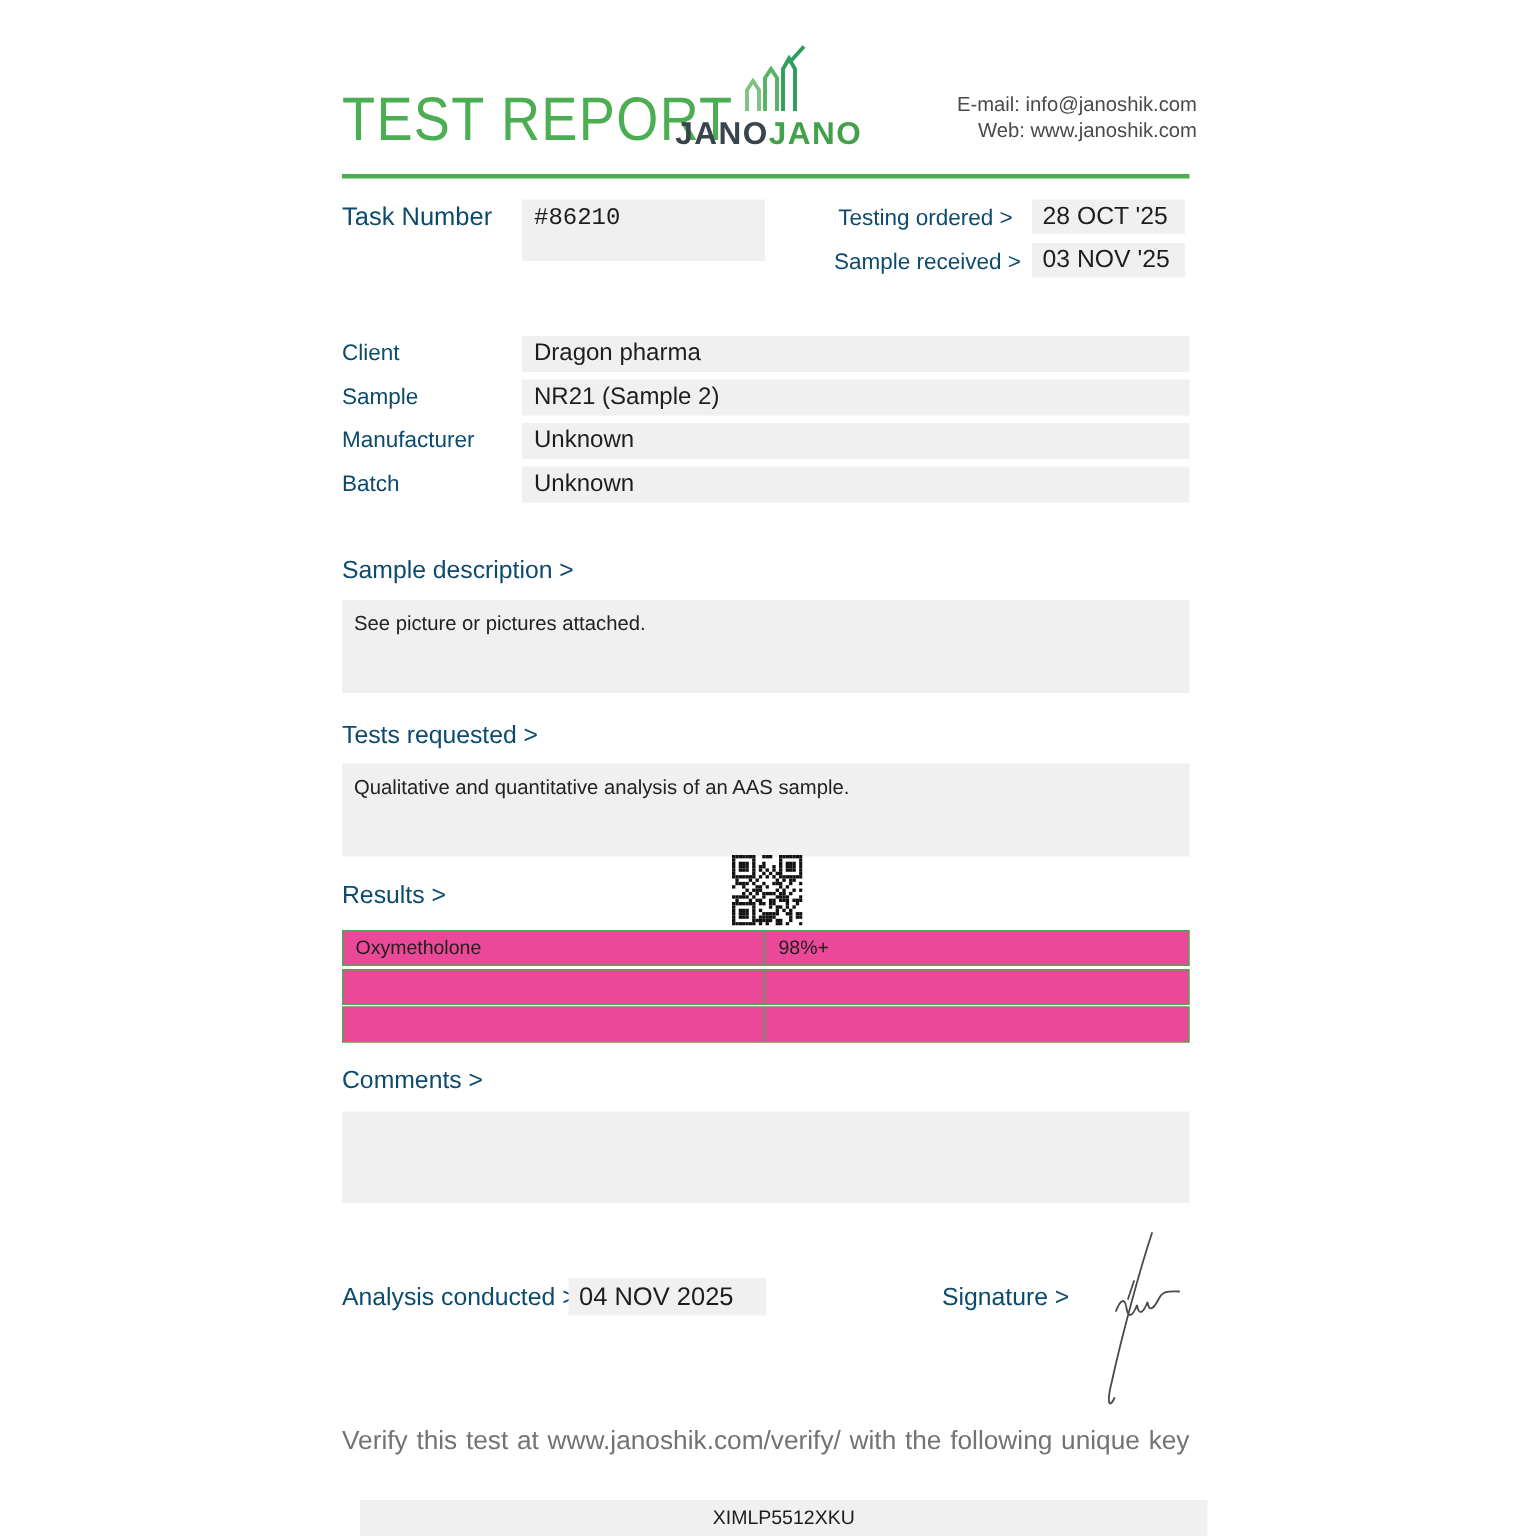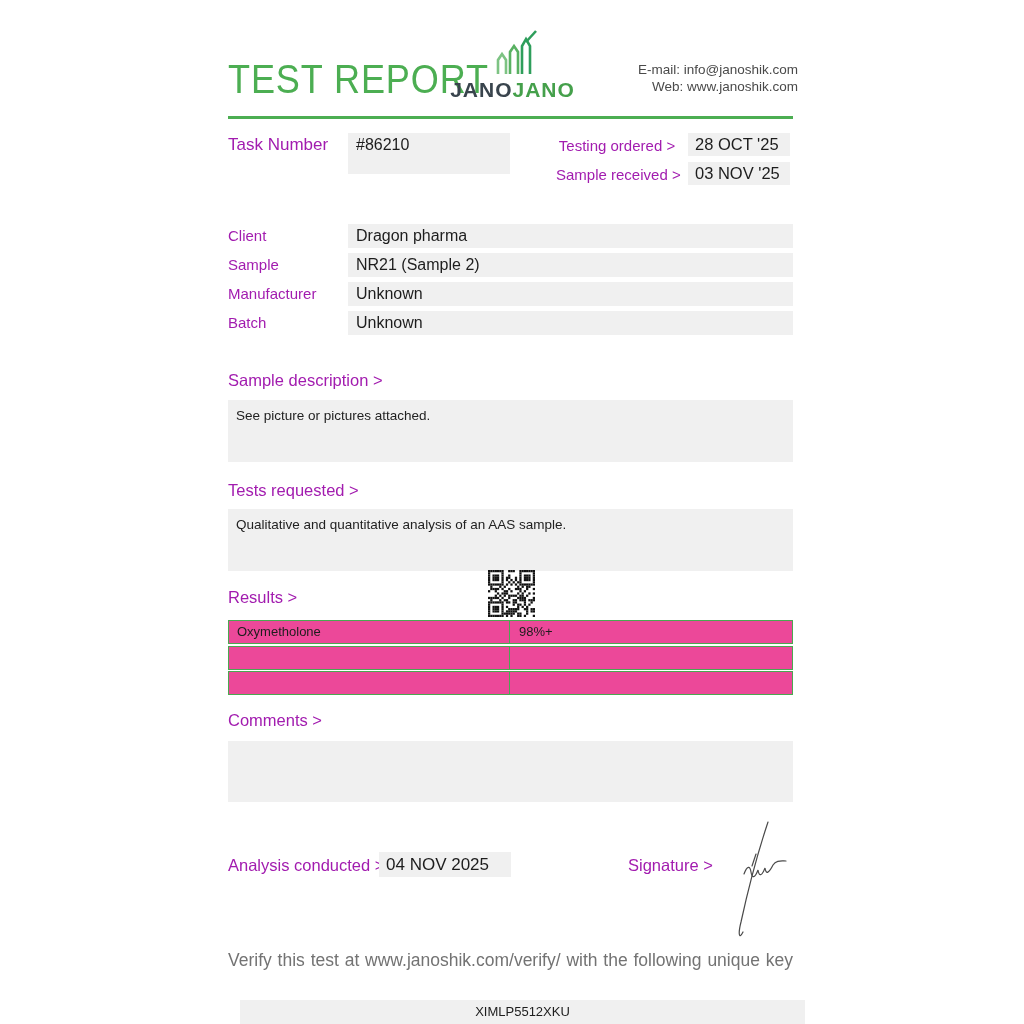--- a/index.html
+++ b/index.html
@@ -13,26 +13,26 @@
   .report-title { left:228px; top:56px; font-size:41px; color:#4cae52; letter-spacing:1px;
                   transform:scaleX(0.88); transform-origin:left top; white-space:nowrap; }
   .logo-box { left:440px; top:30px; width:145px; text-align:center; }
   .logo-icon { display:block; margin:0 auto; }
   .logo-word { font-size:21px; font-weight:bold; letter-spacing:1px; color:#39444d; margin-top:2px; }
   .logo-word .green { color:#45a04b; }
   .contact { left:593px; top:61px; width:205px; text-align:right; font-size:13.5px; color:#4a4a4a; line-height:17px; }
   .rule { left:228px; top:116px; width:565px; height:3px; background:#4cae52; }
 
   
-  .glabel { color:#a21caf; white-space:nowrap; }
+  .glabel { color:#0c4a6e; white-space:nowrap; }
   .gbox { background:#f0f0f0; color:#1d1d1d; }
 
   
   .task-label { left:228px; top:135px; font-size:17px; }
-  .task-box { left:348px; top:133px; width:162px; height:41px; font-size:16px; line-height:24px; padding-left:8px; }
+  .task-box { left:348px; top:133px; width:162px; height:41px; font-size:16px; line-height:24px; padding-left:8px;font-family:Liberation Mono, monospace; }
   .ord-label { left:556px; top:137px; width:122px; text-align:center; font-size:15px; }
   .ord-box   { left:688px; top:133px; width:102px; height:23px; font-size:16.5px; line-height:23px; padding-left:7px; }
   .rec-label { left:556px; top:166px; width:122px; text-align:left; font-size:15px; }
   .rec-box   { left:688px; top:162px; width:102px; height:23px; font-size:16.5px; line-height:23px; padding-left:7px; }
 
   
   .info-label { left:228px; font-size:15px; }
   .info-box { left:348px; width:445px; height:24px; font-size:16px; line-height:24px; padding-left:8px; }
 
   

